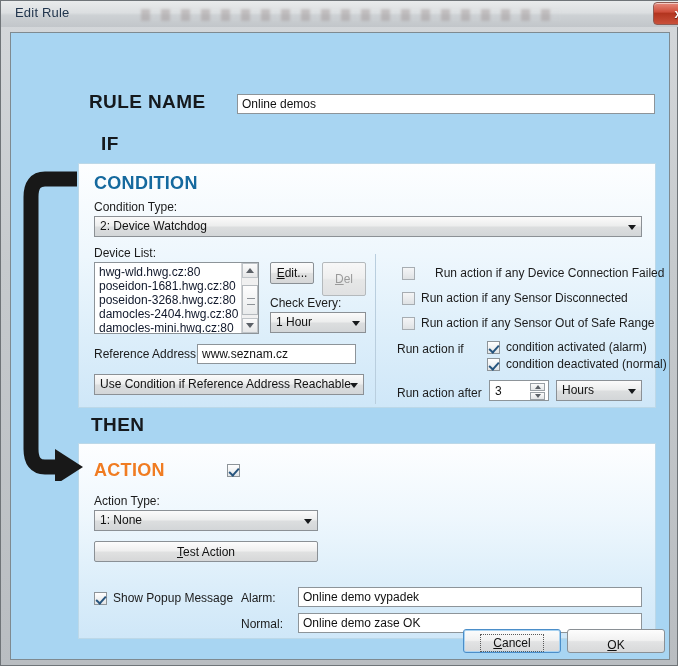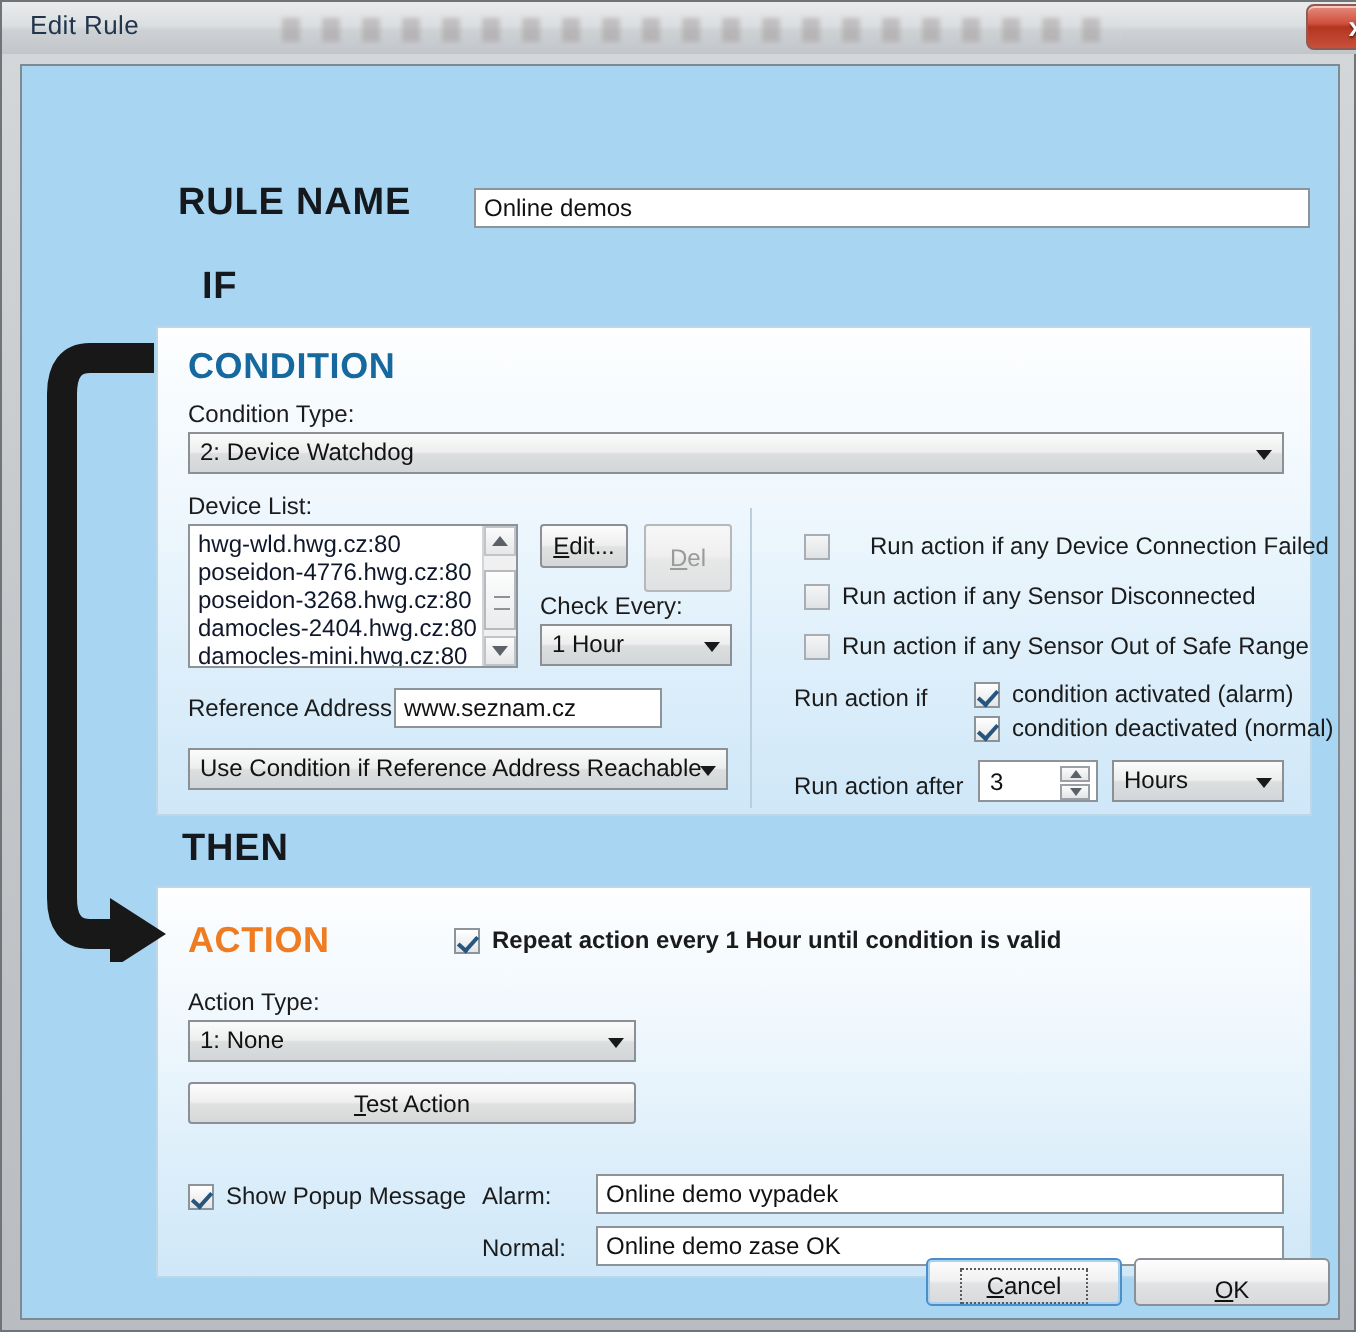--- a/index.html
+++ b/index.html
@@ -221,21 +221,21 @@
       <div class="combo" style="left:15px;top:52px;width:548px;">
         <span>2: Device Watchdog</span>
         <span class="arrow"></span>
       </div>
 
       <div class="lbl" style="left:15px;top:82px;">Device List:</div>
 
       <div class="listbox" style="left:15px;top:98px;width:165px;height:72px;">
         <div class="rows">
           <div class="row">hwg-wld.hwg.cz:80</div>
-          <div class="row">poseidon-4776.hwg.cz:80</div>
+          <div class="row">poseidon-1681.hwg.cz:80</div>
           <div class="row">poseidon-3268.hwg.cz:80</div>
           <div class="row">damocles-2404.hwg.cz:80</div>
           <div class="row">damocles-mini.hwg.cz:80</div>
 
         </div>
         <div class="sb">
           <div class="sb-btn up">
               <span class="tri-up"></span>
             </div>
           <div class="sb-thumb" style="top:22px;"></div>
@@ -252,21 +252,21 @@
         <span><u>D</u>el</span>
       </div>
 
       <div class="lbl" style="left:191px;top:132px;">Check Every:</div>
       <div class="combo" style="left:191px;top:148px;width:96px;">
         <span>1 Hour</span>
         <span class="arrow"></span>
       </div>
 
       <div class="lbl" style="left:15px;top:183px;">Reference Address:</div>
-      <input class="txt" style="left: 118px; top: 180px; width: 134px;" type="text" value="www.seznam.cz">
+      <input class="txt" style="left: 118px; top: 180px; width: 159px;" type="text" value="www.seznam.cz">
 
       <div class="combo" style="left:15px;top:210px;width:270px;">
         <span>Use Condition if Reference Address Reachable</span>
         <span class="arrow"></span>
       </div>
 
       <div class="vdiv" style="left:296px;top:90px;height:150px;"></div>
 
       <div class="cb off" style="left:323px;top:103px;"></div>
       <div class="cb-lbl" style="left:356px;top:102px;">Run action if any Device Connection Failed</div>
@@ -299,21 +299,20 @@
         <span>Hours</span>
         <span class="arrow"></span>
       </div>
     </div>
 
     <div class="panel" id="action-panel">
 
       <div class="panel-title-action">ACTION</div>
 
       <div class="cb checked" style="left:148px;top:20px;"></div>
-      <div class="cb-lbl bold" style="left:167px;top:19px;">Repeat action every 1 Hour until condition is valid</div>
 
       <div class="lbl" style="left:15px;top:50px;">Action Type:</div>
       <div class="combo" style="left:15px;top:66px;width:224px;">
         <span>1: None</span>
         <span class="arrow"></span>
       </div>
 
       <div class="btn" style="left:15px;top:97px;width:224px;height:21px;">
         <span><u>T</u>est Action</span>
       </div>

